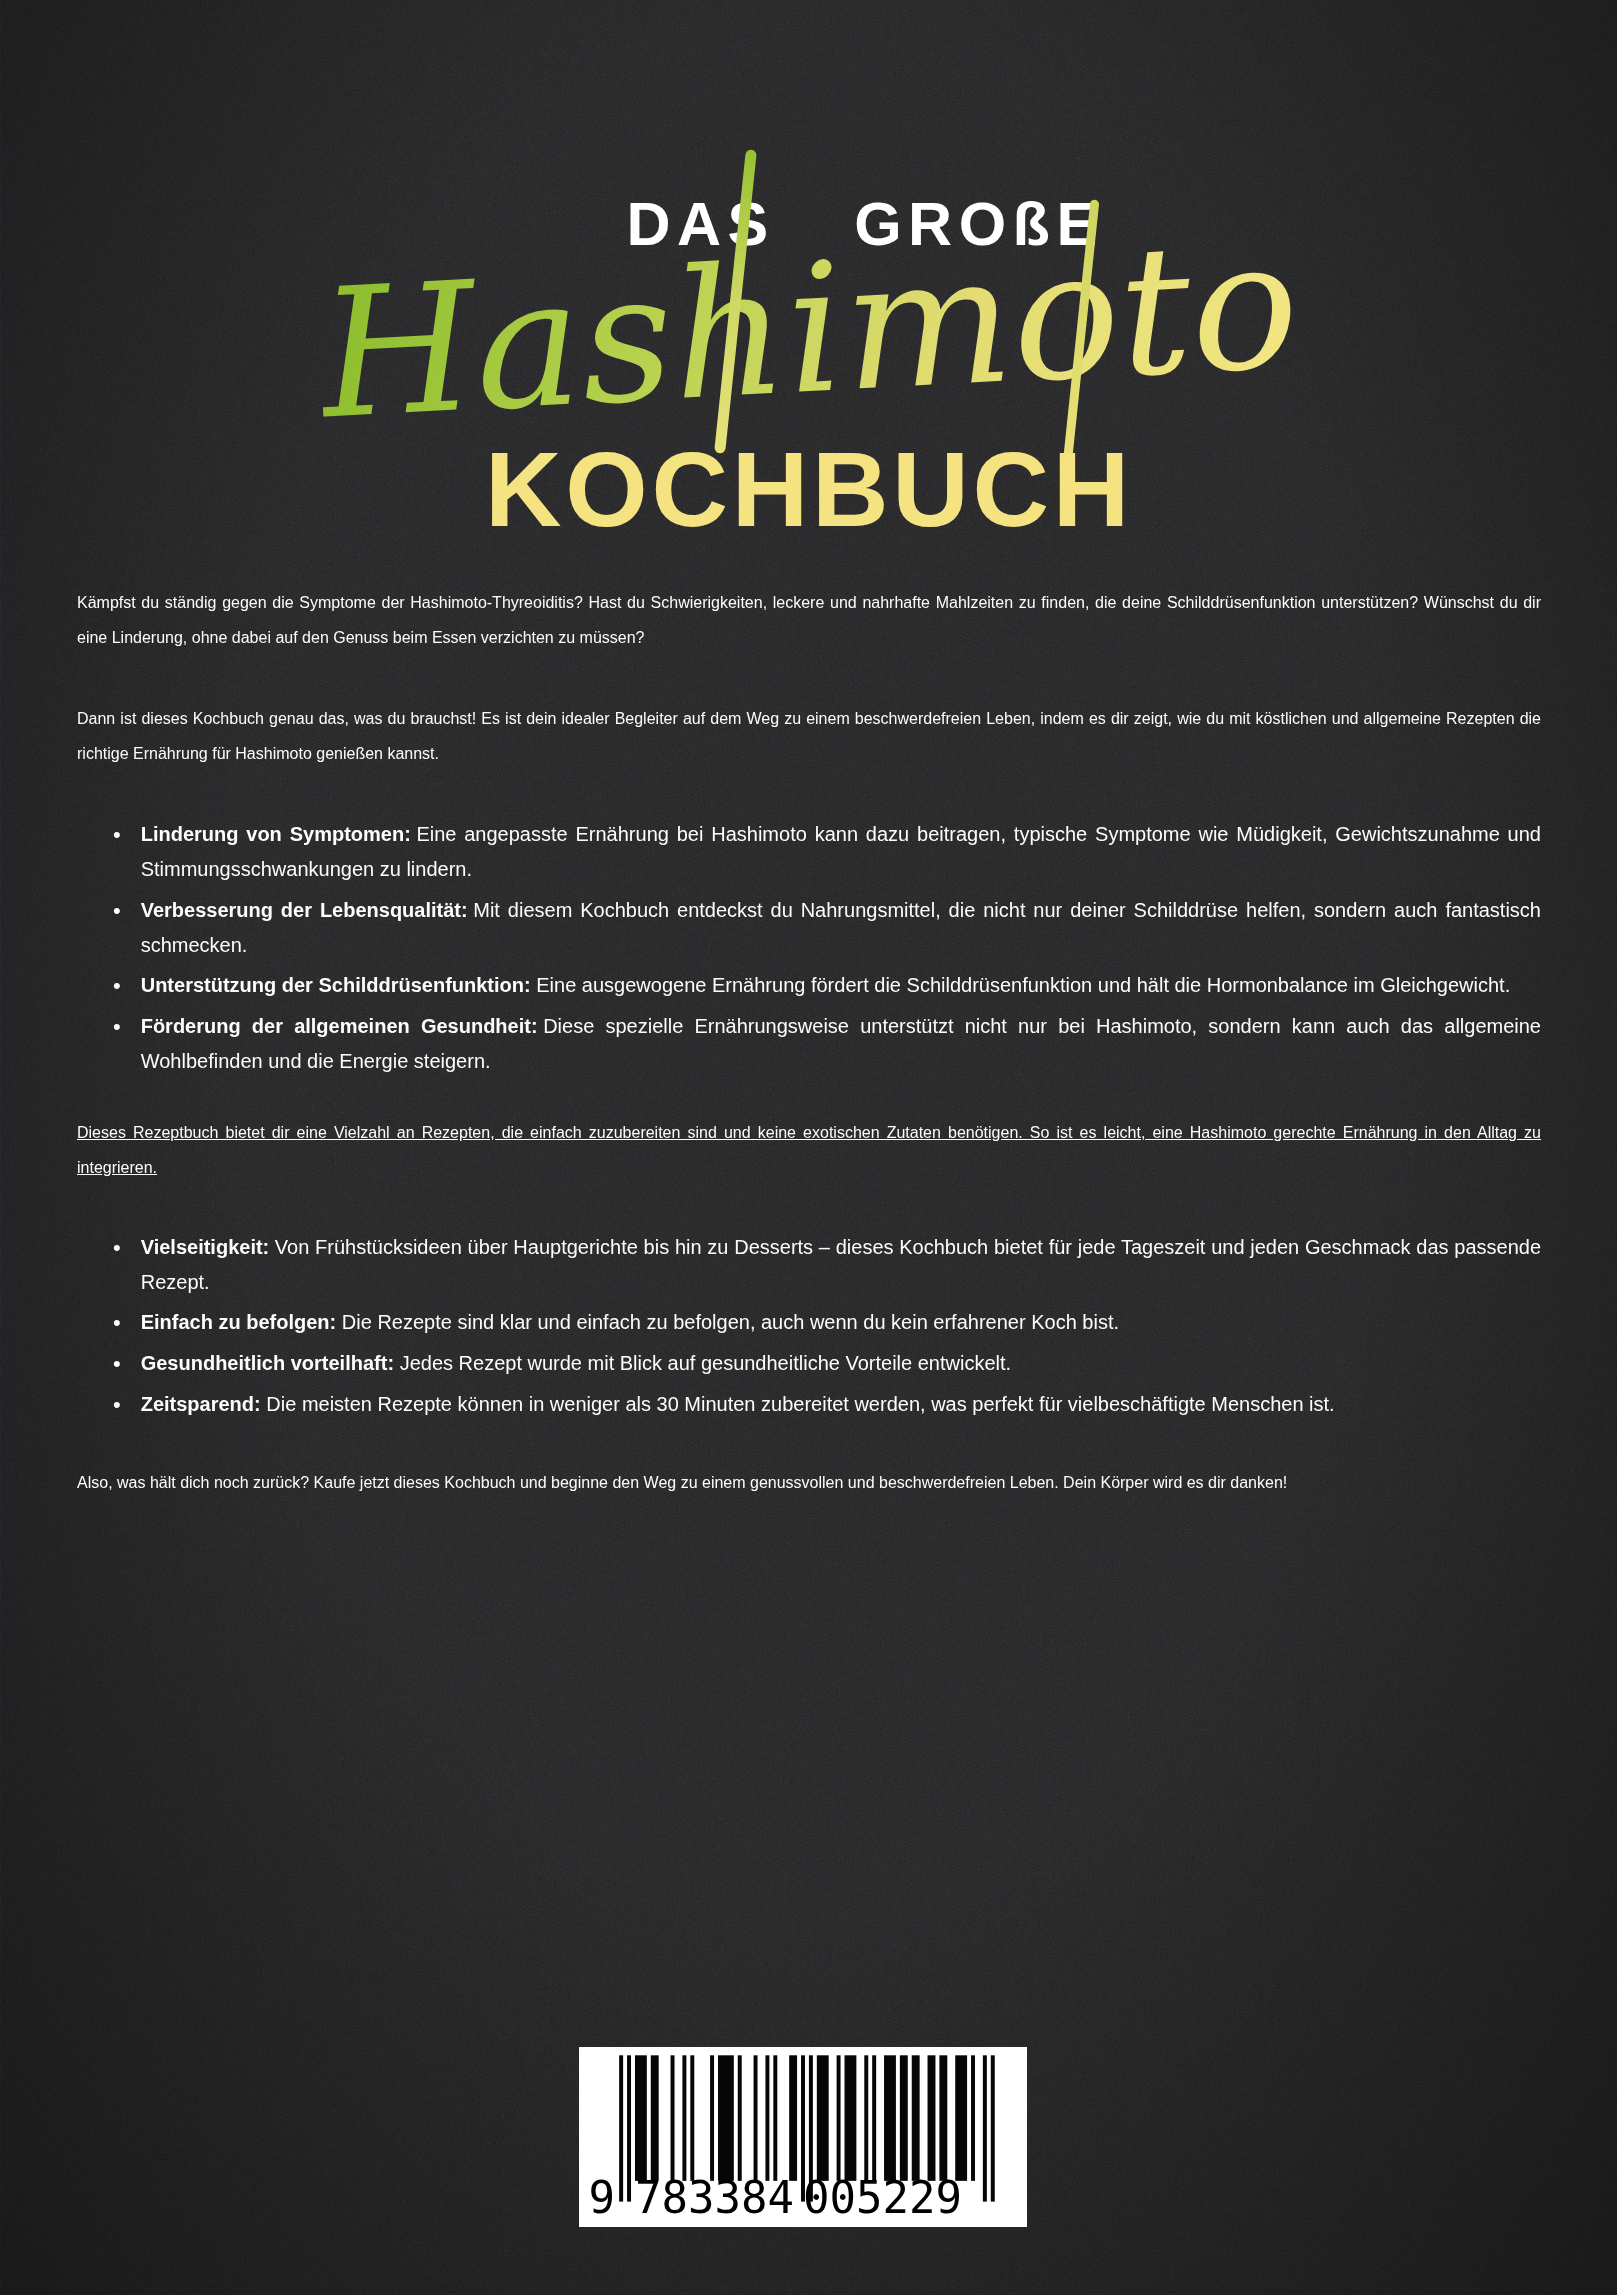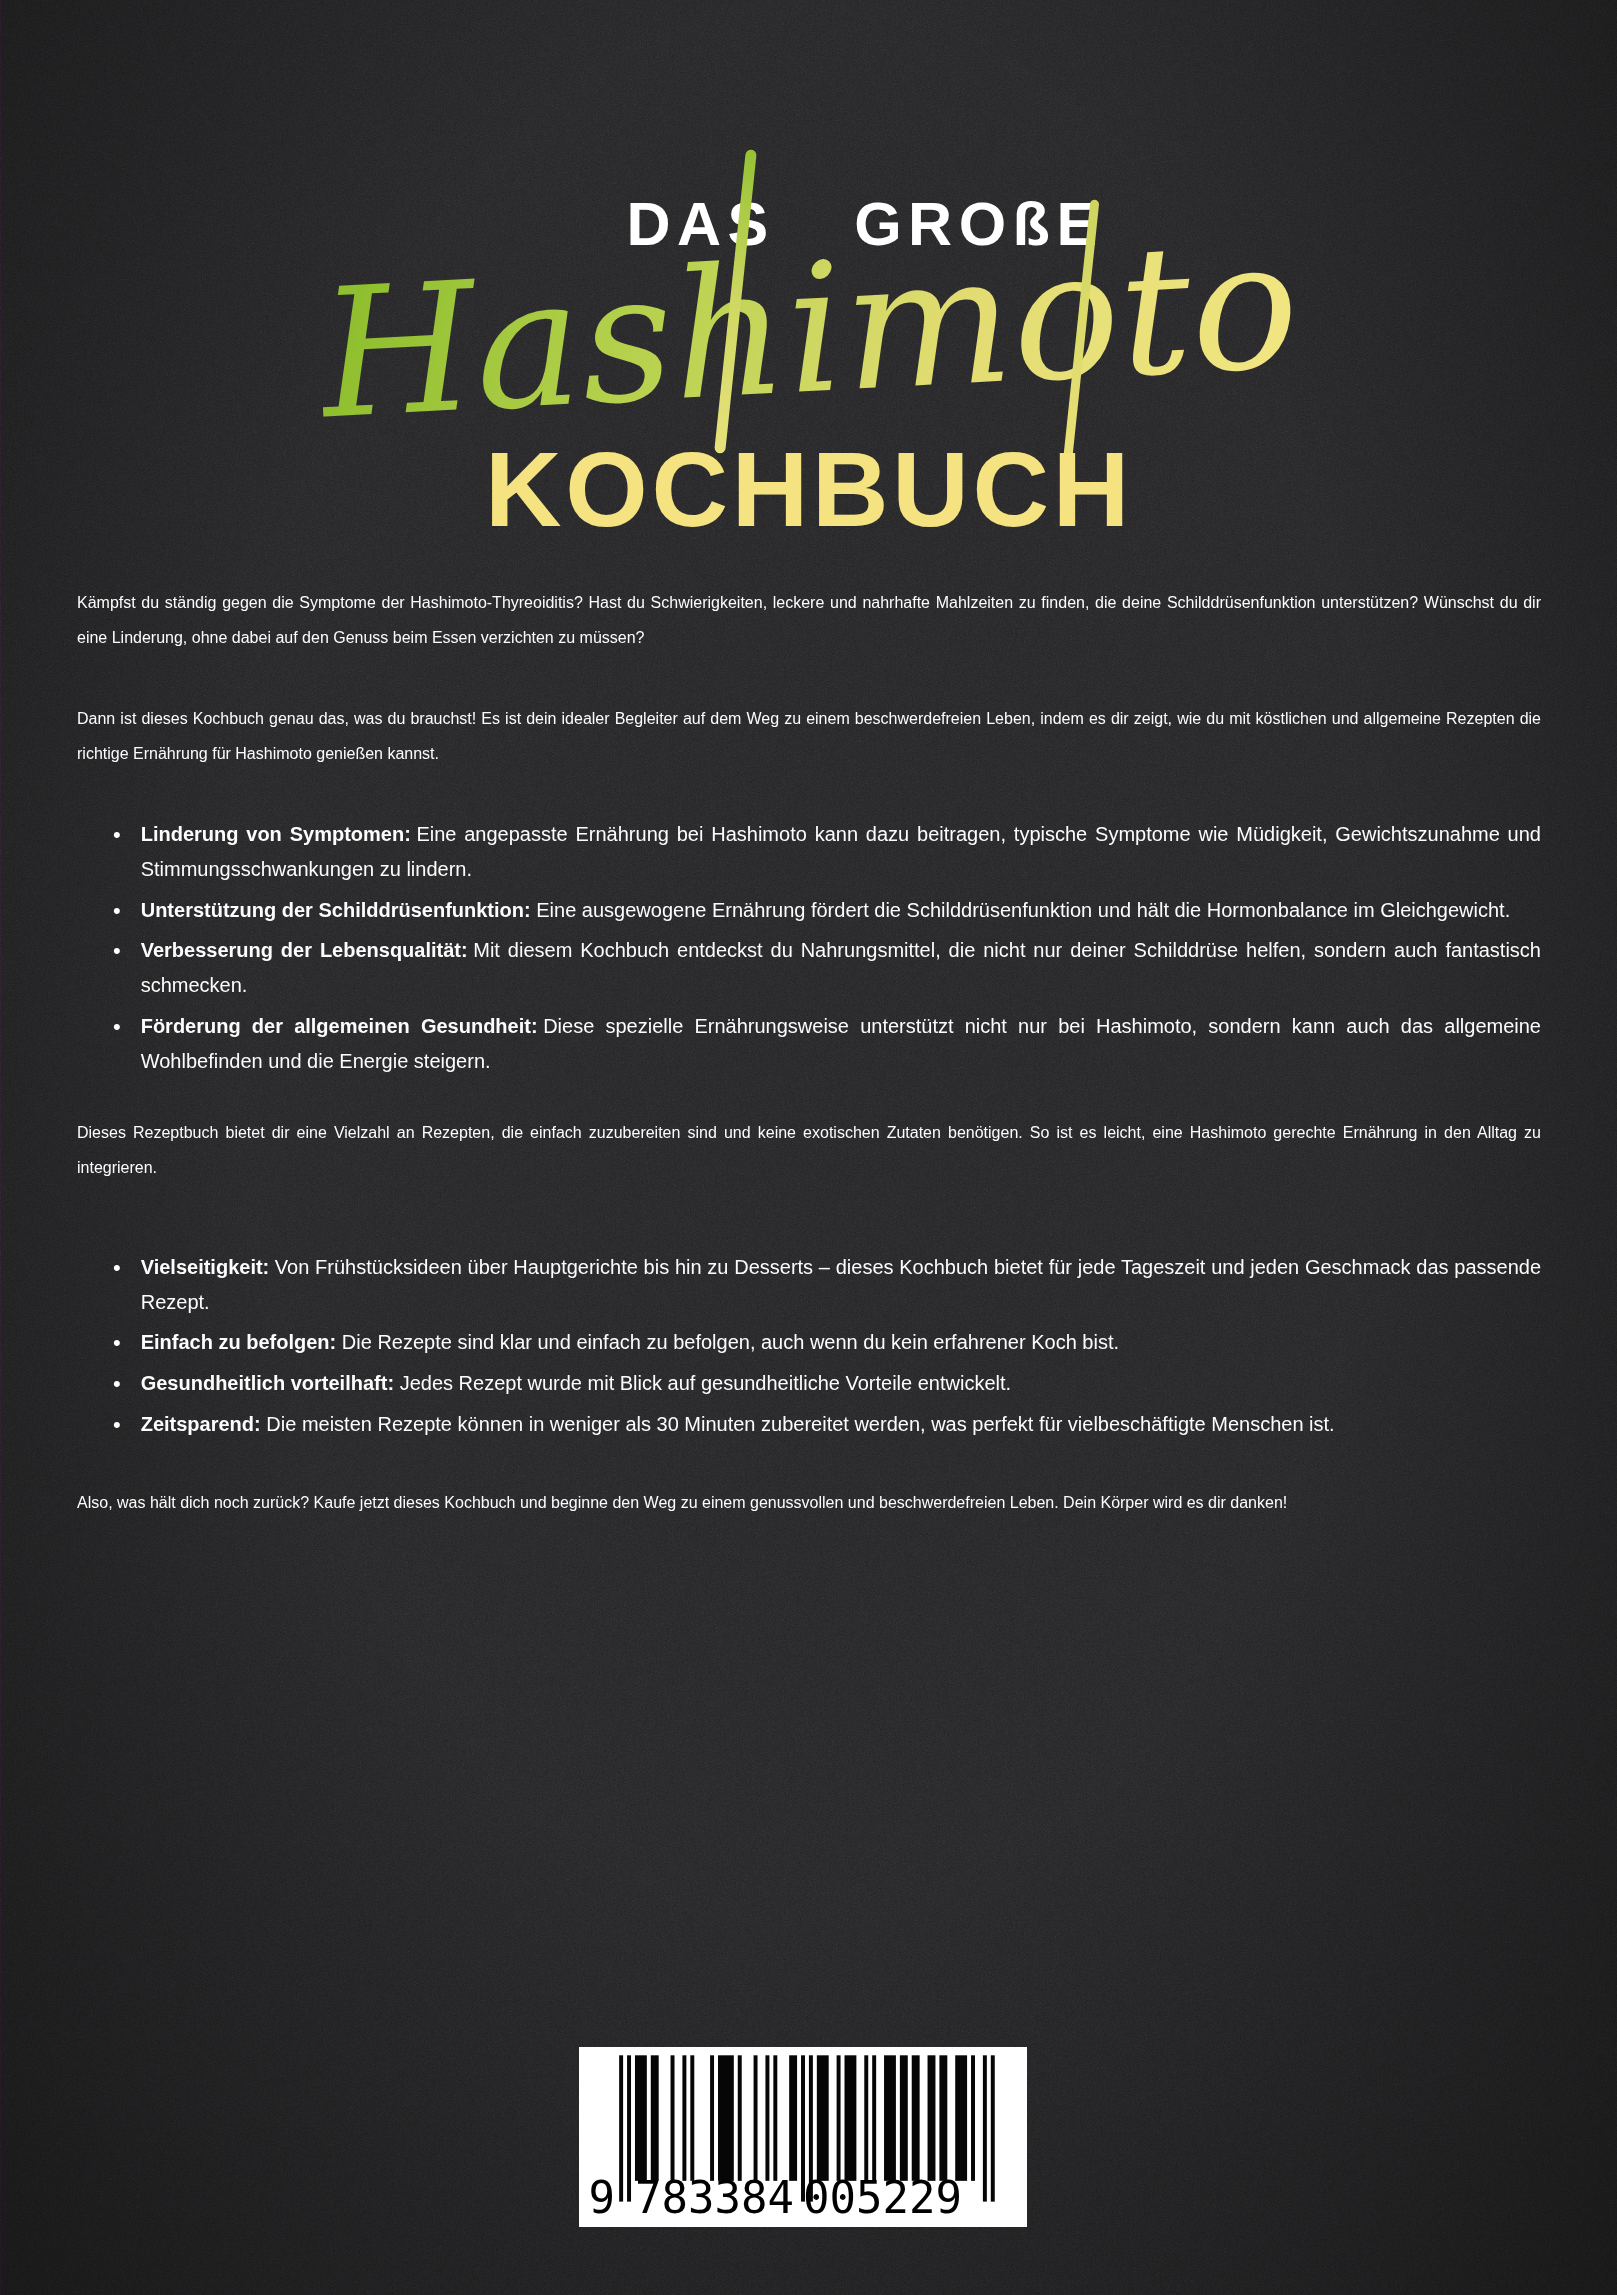--- a/index.html
+++ b/index.html
@@ -67,21 +67,21 @@
   ul.benefits.second { margin-bottom: 43px; }
   ul.benefits li {
     position: relative; font-size: 20px; line-height: 35px;
     text-align: justify; margin-bottom: 5.6px; padding-left: 15.7px;
   }
   ul.benefits li::before {
     content: "•"; position: absolute; left: -12px; top: 0;
     font-size: 22px; color: #ffffff;
   }
   .lead { font-weight: 700; margin-right: 0.28em; }
-  .copy p.mid { margin-bottom: 65px; }
+  .copy p.mid { margin-bottom: 45px; text-decoration: underline; }
   .copy p.outro { margin-bottom: 0; }
 
   
   .barcode-box {
     position: absolute; left: 579px; top: 2047px;
     width: 448px; height: 180px; background: #ffffff; z-index: 3;
   }
   .barcode-box svg { position: absolute; inset: 0; }
   .bc-digits {
     position: absolute; bottom: 3.7px; left: 0; width: 100%; height: 46px;
@@ -124,24 +124,24 @@
 
       <p>Kämpfst du ständig gegen die Symptome der Hashimoto-Thyreoiditis? Hast du Schwierigkeiten, leckere und nahrhafte Mahlzeiten zu finden, die deine Schilddrüsenfunktion unterstützen? Wünschst du dir eine Linderung, ohne dabei auf den Genuss beim Essen verzichten zu müssen?</p>
       <p>Dann ist dieses Kochbuch genau das, was du brauchst! Es ist dein idealer Begleiter auf dem Weg zu einem beschwerdefreien Leben, indem es dir zeigt, wie du mit köstlichen und allgemeine Rezepten die richtige Ernährung für Hashimoto genießen kannst.</p>
 
 
       <ul class="benefits">
         <li>
           <span class="lead">Linderung von Symptomen:</span><span>Eine angepasste Ernährung bei Hashimoto kann dazu beitragen, typische Symptome wie Müdigkeit, Gewichtszunahme und Stimmungsschwankungen zu lindern.</span>
         </li>
         <li>
+          <span class="lead">Verbesserung der Lebensqualität:</span><span>Mit diesem Kochbuch entdeckst du Nahrungsmittel, die nicht nur deiner Schilddrüse helfen, sondern auch fantastisch schmecken.</span>
+        </li>
+        <li>
           <span class="lead">Unterstützung der Schilddrüsenfunktion:</span><span>Eine ausgewogene Ernährung fördert die Schilddrüsenfunktion und hält die Hormonbalance im Gleichgewicht.</span>
-        </li>
-        <li>
-          <span class="lead">Verbesserung der Lebensqualität:</span><span>Mit diesem Kochbuch entdeckst du Nahrungsmittel, die nicht nur deiner Schilddrüse helfen, sondern auch fantastisch schmecken.</span>
         </li>
         <li>
           <span class="lead">Förderung der allgemeinen Gesundheit:</span><span>Diese spezielle Ernährungsweise unterstützt nicht nur bei Hashimoto, sondern kann auch das allgemeine Wohlbefinden und die Energie steigern.</span>
         </li>
       </ul>
 
       <p class="mid">Dieses Rezeptbuch bietet dir eine Vielzahl an Rezepten, die einfach zuzubereiten sind und keine exotischen Zutaten benötigen. So ist es leicht, eine Hashimoto gerechte Ernährung in den Alltag zu integrieren.</p>
 
 
       <ul class="benefits second">

